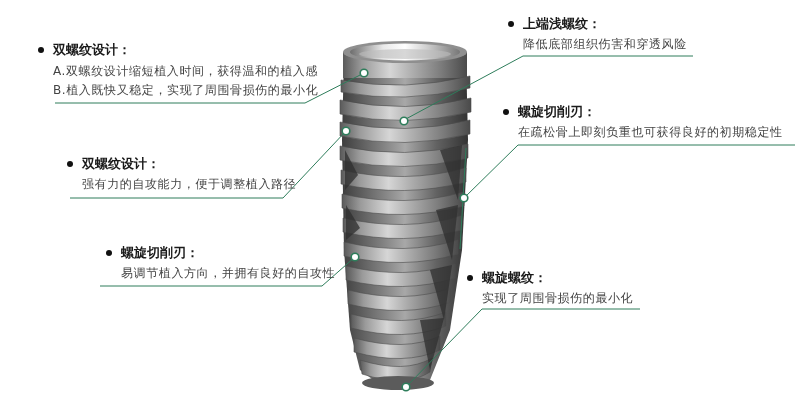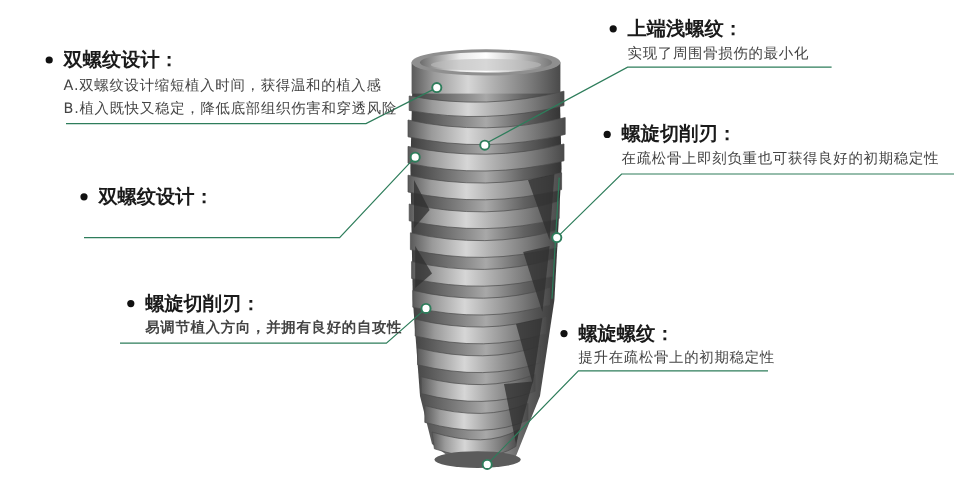--- a/index.html
+++ b/index.html
@@ -1,21 +1,21 @@
 <!DOCTYPE html>
 <html><head>
 <meta charset="utf-8">
 <style>
   html, body { margin:0; padding:0; background:#ffffff; }
   body { width:800px; height:403px; position:relative; overflow:hidden;
          font-family:"DejaVu Sans","Liberation Sans",sans-serif; color:#333; }
   .stage { position:absolute; left:0; top:0; width:800px; height:403px; }
   svg.art { position:absolute; left:0; top:0; }
   .feature { position:absolute; }
-  .feature .title { font-size:16px; font-weight:bold; color:#1a1a1a; line-height:16px; white-space:nowrap; display:flex; align-items:center; }
+  .feature .title { font-size:13px; font-weight:bold; color:#1a1a1a; line-height:16px; white-space:nowrap; display:flex; align-items:center; }
   .feature .dot { width:6px; height:6px; border-radius:50%; background:#111; display:inline-block; margin-right:9px; flex:none; }
   .feature .desc { font-size:12px; color:#444; line-height:19px; white-space:nowrap; letter-spacing:0.6px; margin-left:15px; }
 </style>
 </head>
 <body>
 
 <div class="stage">
 
   <svg class="art" width="800" height="403" viewBox="0 0 800 403">
     <defs>
@@ -104,55 +104,56 @@
       <circle cx="406" cy="387" r="3.8"></circle>
     </g>
   </svg>
 
   <div class="feature" style="left:38px; top:42px;">
     <div class="title">
       <span class="dot"></span>
       <span>双螺纹设计：</span>
     </div>
     <div class="desc" style="margin-top:4px;">A.双螺纹设计缩短植入时间，获得温和的植入感</div>
-    <div class="desc">B.植入既快又稳定，降低底部组织伤害和穿透风险</div>
+    <div class="desc">B.植入既快又稳定，实现了周围骨损伤的最小化</div>
   </div>
 
   <div class="feature" style="left:508px; top:16px;">
     <div class="title">
       <span class="dot"></span>
       <span>上端浅螺纹：</span>
     </div>
-    <div class="desc" style="margin-top:3px;">实现了周围骨损伤的最小化</div>
+    <div class="desc" style="margin-top:3px;">降低底部组织伤害和穿透风险</div>
   </div>
 
   <div class="feature" style="left:503px; top:104px;">
     <div class="title">
       <span class="dot"></span>
       <span>螺旋切削刃：</span>
     </div>
     <div class="desc" style="margin-top:3px;">在疏松骨上即刻负重也可获得良好的初期稳定性</div>
   </div>
 
   <div class="feature" style="left:67px; top:156px;">
     <div class="title">
       <span class="dot"></span>
       <span>双螺纹设计：</span>
     </div>
+    <div class="desc" style="margin-top:3px;">强有力的自攻能力，便于调整植入路径</div>
   </div>
 
   <div class="feature" style="left:106px; top:245px;">
     <div class="title">
       <span class="dot"></span>
       <span>螺旋切削刃：</span>
     </div>
-    <div class="desc" style="margin-top:3px;font-weight:bold;">易调节植入方向，并拥有良好的自攻性</div>
+    <div class="desc" style="margin-top:3px;">易调节植入方向，并拥有良好的自攻性</div>
   </div>
 
   <div class="feature" style="left:467px; top:270px;">
     <div class="title">
       <span class="dot"></span>
       <span>螺旋螺纹：</span>
     </div>
-    <div class="desc" style="margin-top:3px;">提升在疏松骨上的初期稳定性</div>
+    <div class="desc" style="margin-top:3px;">实现了周围骨损伤的最小化</div>
   </div>
 
 </div>
 
 </body></html>

